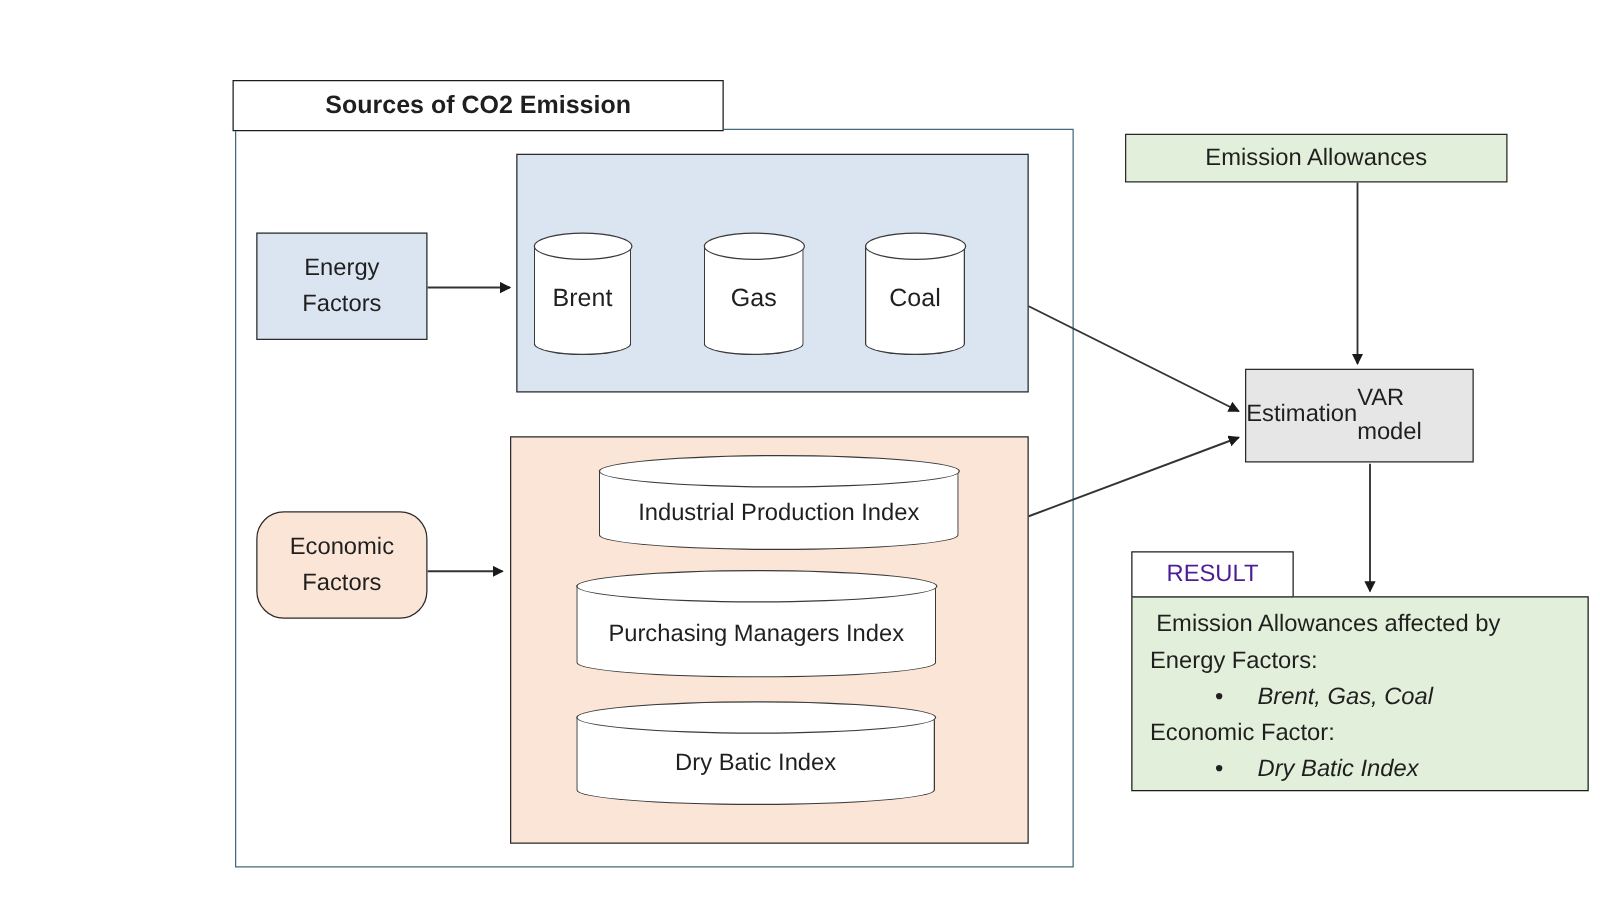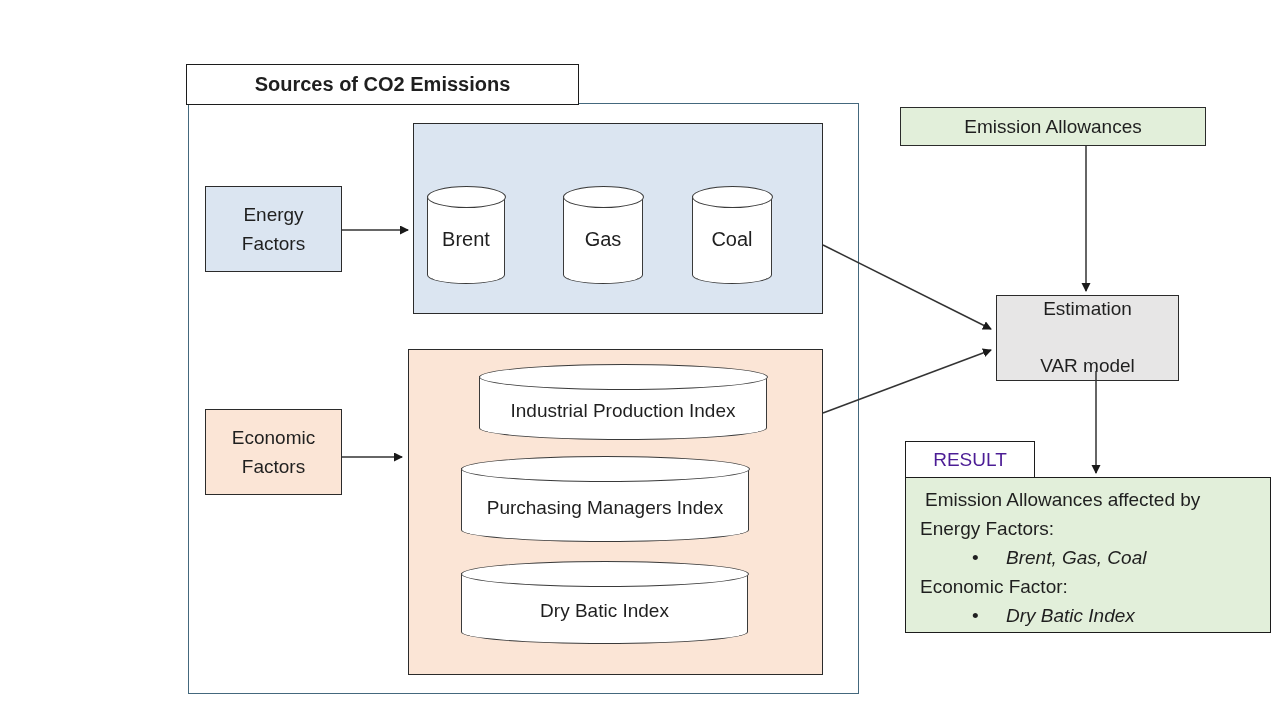--- a/index.html
+++ b/index.html
@@ -31,21 +31,21 @@
   }
 
   .factor-box{
     width:137px;height:86px;
     border:1.6px solid #2b2b2b;
     display:flex;align-items:center;justify-content:center;text-align:center;
     font-size:19px;line-height:1.55;z-index:3;
     padding:4px 14px;
   }
   .energy-box{left:205px;top:186px;background:var(--blue-fill);}
-  .econ-box{left:205px;top:409px;background:var(--peach-fill);}
+  .econ-box{left:205px;top:409px;background:var(--peach-fill);border-radius:22px;}
 
   .group-container{border:1.3px solid #2b2b2b;z-index:2;}
   .blue-container{left:413px;top:123px;width:410px;height:191px;background:var(--blue-fill);}
   .peach-container{left:408px;top:349px;width:415px;height:326px;background:var(--peach-fill);}
 
   
   .cyl{
     position:absolute;background:#ffffff;
     border:1.5px solid #3a3a3a;border-top:none;
     display:flex;align-items:center;justify-content:center;
@@ -68,23 +68,23 @@
   .cyl-pmi{left:461px;top:468px;width:288px;height:74px;}
   .cyl-dbi{left:461px;top:573px;width:287px;height:71px;}
 
   .emission-box{
     left:900px;top:107px;width:306px;height:39px;
     background:var(--green-fill);border:1.6px solid #2b2b2b;
     display:flex;align-items:center;justify-content:center;
     font-size:19px;z-index:3;
   }
   .var-box{
-    left:996px;top:295px;width:183px;height:86px;
+    left:996px;top:295px;width:183px;height:75px;
     background:var(--gray-fill);border:1.6px solid #2b2b2b;
-    display:flex;flex-direction:column;align-items:center;justify-content:space-between;
+    display:flex;align-items:center;justify-content:space-between;
     font-size:19px;line-height:1.4;z-index:3;
   }
   .result-tab{
     left:905px;top:441px;width:130px;height:37px;
     background:#ffffff;border:1.6px solid #1c1c1c;
     display:flex;align-items:center;justify-content:center;
     font-size:19px;color:#4c1d95;z-index:4;
   }
   .result-box{
     left:905px;top:477px;width:366px;height:156px;
@@ -100,21 +100,21 @@
   .arrow-layer{left:0;top:0;width:1280px;height:720px;z-index:6;pointer-events:none;}
 </style>
 </head>
 <body>
 
 <div class="canvas">
 
   <div class="abs outer-container"></div>
 
   <div class="abs title-box">
-    <span>Sources of CO2 Emissions</span>
+    <span>Sources of CO2 Emission</span>
   </div>
 
   <div class="abs factor-box energy-box">
     <span>Energy Factors</span>
   </div>
 
   <div class="abs group-container blue-container"></div>
 
   <div class="cyl cyl-small cyl-brent">
     <span>Brent</span>

